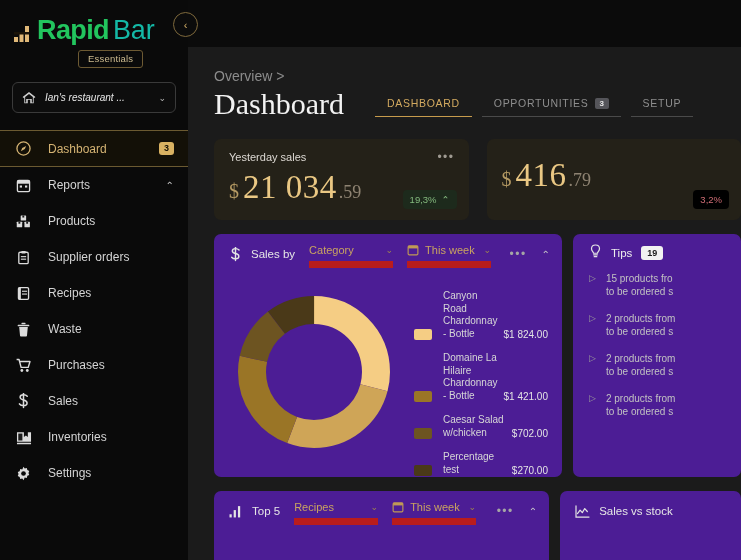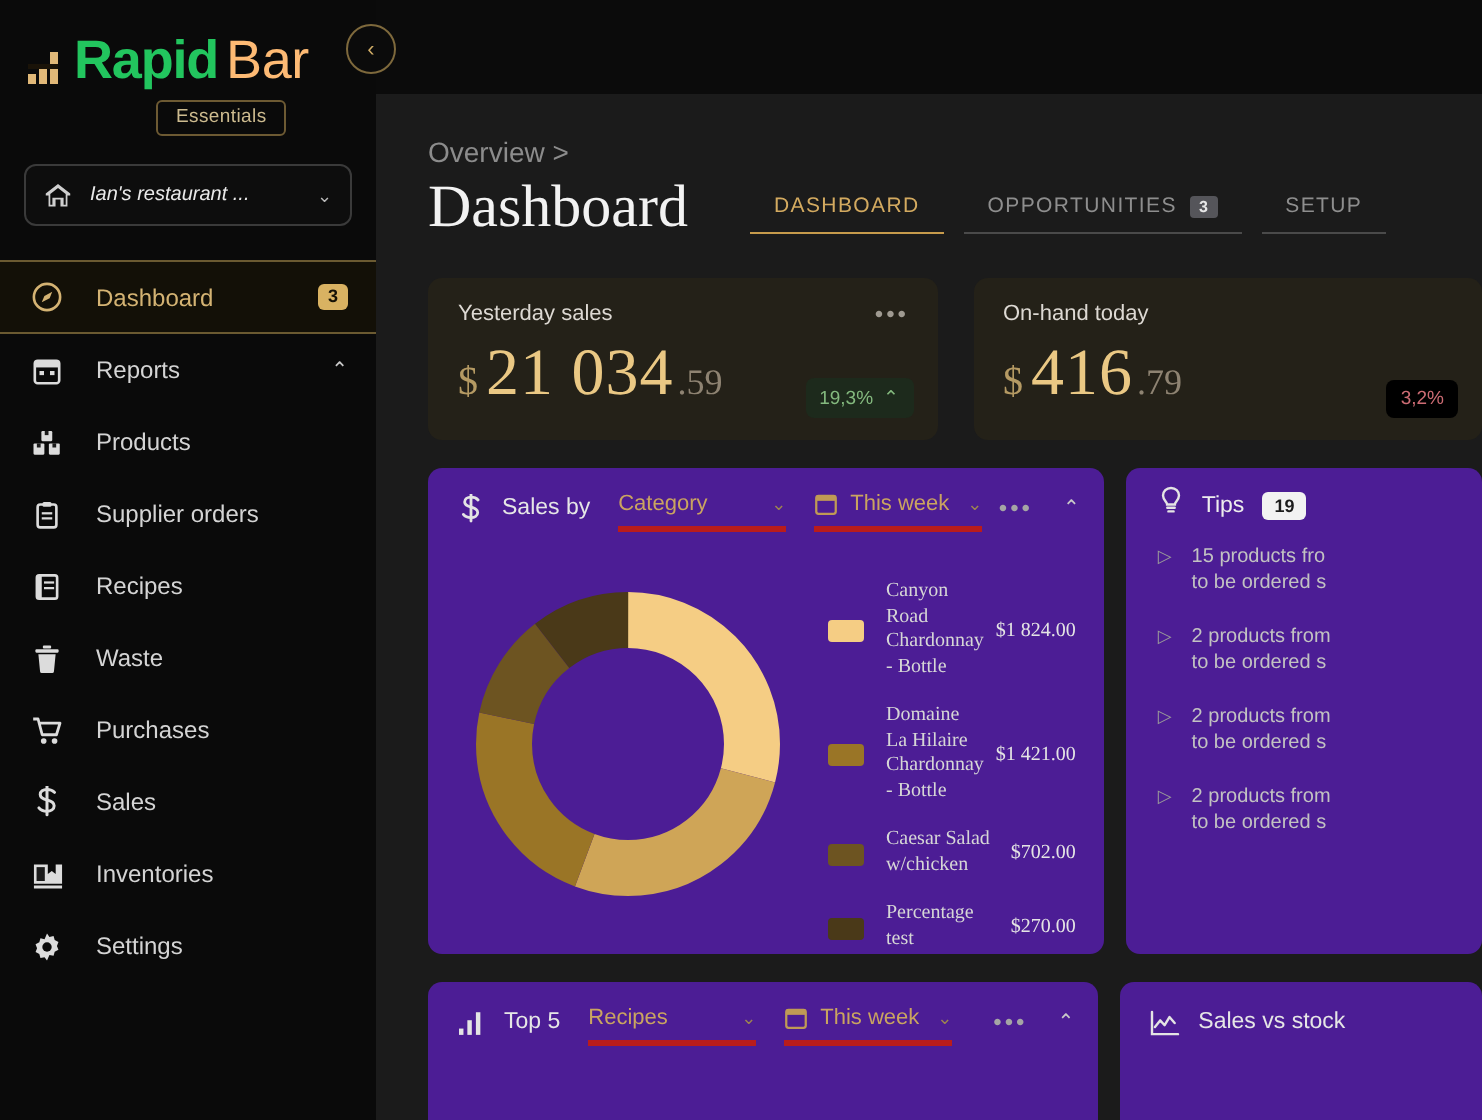--- a/index.html
+++ b/index.html
@@ -24,21 +24,21 @@
   .logo-mark {
     width: 20px; height: 20px; margin-right: 3px;
     display: flex; align-items: flex-end; position: relative; top: 2px;
   }
   .logo-mark svg { display:block; }
   .logo-rapid {
     font-size: 27px; font-weight: 700; color: #22c55e;
     letter-spacing: -0.6px; line-height: 1;
   }
   .logo-bar {
-    font-size: 27px; font-weight: 300; color: #fdba74;
+    font-size: 27px; font-weight: 300; color: #14b8a6;
     letter-spacing: -0.2px; line-height: 1; margin-left: 4px;
   }
   .essentials {
     margin: 6px 0 0 64px;
     display: inline-block;
     border: 1px solid #6d5a33;
     border-radius: 3px;
     color: #cdbb8f;
     font-size: 9.5px;
     padding: 2px 9px 3px;
@@ -176,37 +176,37 @@
   .card.tips { width: 218px; height: 243px; }
   .card-head {
     display: flex; align-items: center;
     height: 40px; padding: 0 13px 0 15px;
     position: relative;
   }
   .card-head .hicon { display:flex; margin-right: 9px; }
   .card-head .htitle { color: #e6e6e6; font-size: 11.5px; margin-right: 14px; white-space: nowrap; }
   .sel {
     display: flex; align-items: center; gap: 6px;
-    border-bottom: 3px solid #b91c1c;
+    border-bottom: 7px solid #b91c1c;
     color: #caa460; font-size: 11px;
     padding: 3px 0 5px 0;
     margin-right: 14px;
     min-width: 84px;
   }
   .sel .selname { flex: 1; }
   .sel .calico { display:flex; }
   .sel .schev { color: #9d854f; font-size: 9px; }
   .head-right { position: absolute; right: 12px; top: 13px; display: flex; align-items: center; gap: 15px; }
   .head-right .dots2 { color: #a5a5a5; font-size: 12px; letter-spacing: 1.5px; }
   .head-right .up2 { color: #c9c9c9; font-size: 10px; }
 
   .chart-area { display: flex; padding: 4px 0 0 0; }
   .donut-wrap { width: 200px; display: flex; align-items: flex-start; justify-content: center; padding-top: 8px; }
   .legend { flex: 1; padding: 12px 14px 0 0; }
-  .leg-row { display: flex; align-items: center; margin-bottom: 12px; font-family: Liberation Serif, serif; }
+  .leg-row { display: flex; align-items: flex-end; margin-bottom: 12px; }
   .sw { width: 18px; height: 11px; border-radius: 2px; margin: 1px 11px 0 0; flex: 0 0 18px; }
   .leg-name { flex: 1; color: #d6d6d6; font-size: 10px; line-height: 12.5px; }
   .leg-val { color: #e4e4e4; font-size: 10px; white-space: nowrap; margin-left: 6px; }
 
   .tips-head { display: flex; align-items: center; height: 38px; padding: 0 0 0 16px; }
   .tips-head .tlabel { color: #ededed; font-size: 11.5px; margin: 0 9px 0 9px; }
   .badge-white {
     background: #f2f2f2; color: #1c1c1c;
     font-size: 9px; font-weight: 700;
     border-radius: 3px; padding: 2px 6px;
@@ -402,21 +402,20 @@
           <span class="whole">21 034</span>
           <span class="dec">.59</span>
         </div>
         <div class="pct up">
           <span>19,3%</span>
           <span>⌃</span>
         </div>
       </div>
 
       <div class="kpi b">
-        <div class="kpi-title">On-hand today</div>
         <div class="kpi-value">
           <span class="cur">$</span>
           <span class="whole">416</span>
           <span class="dec">.79</span>
         </div>
         <div class="pct down">
           <span>3,2%</span>
         </div>
       </div>
 

